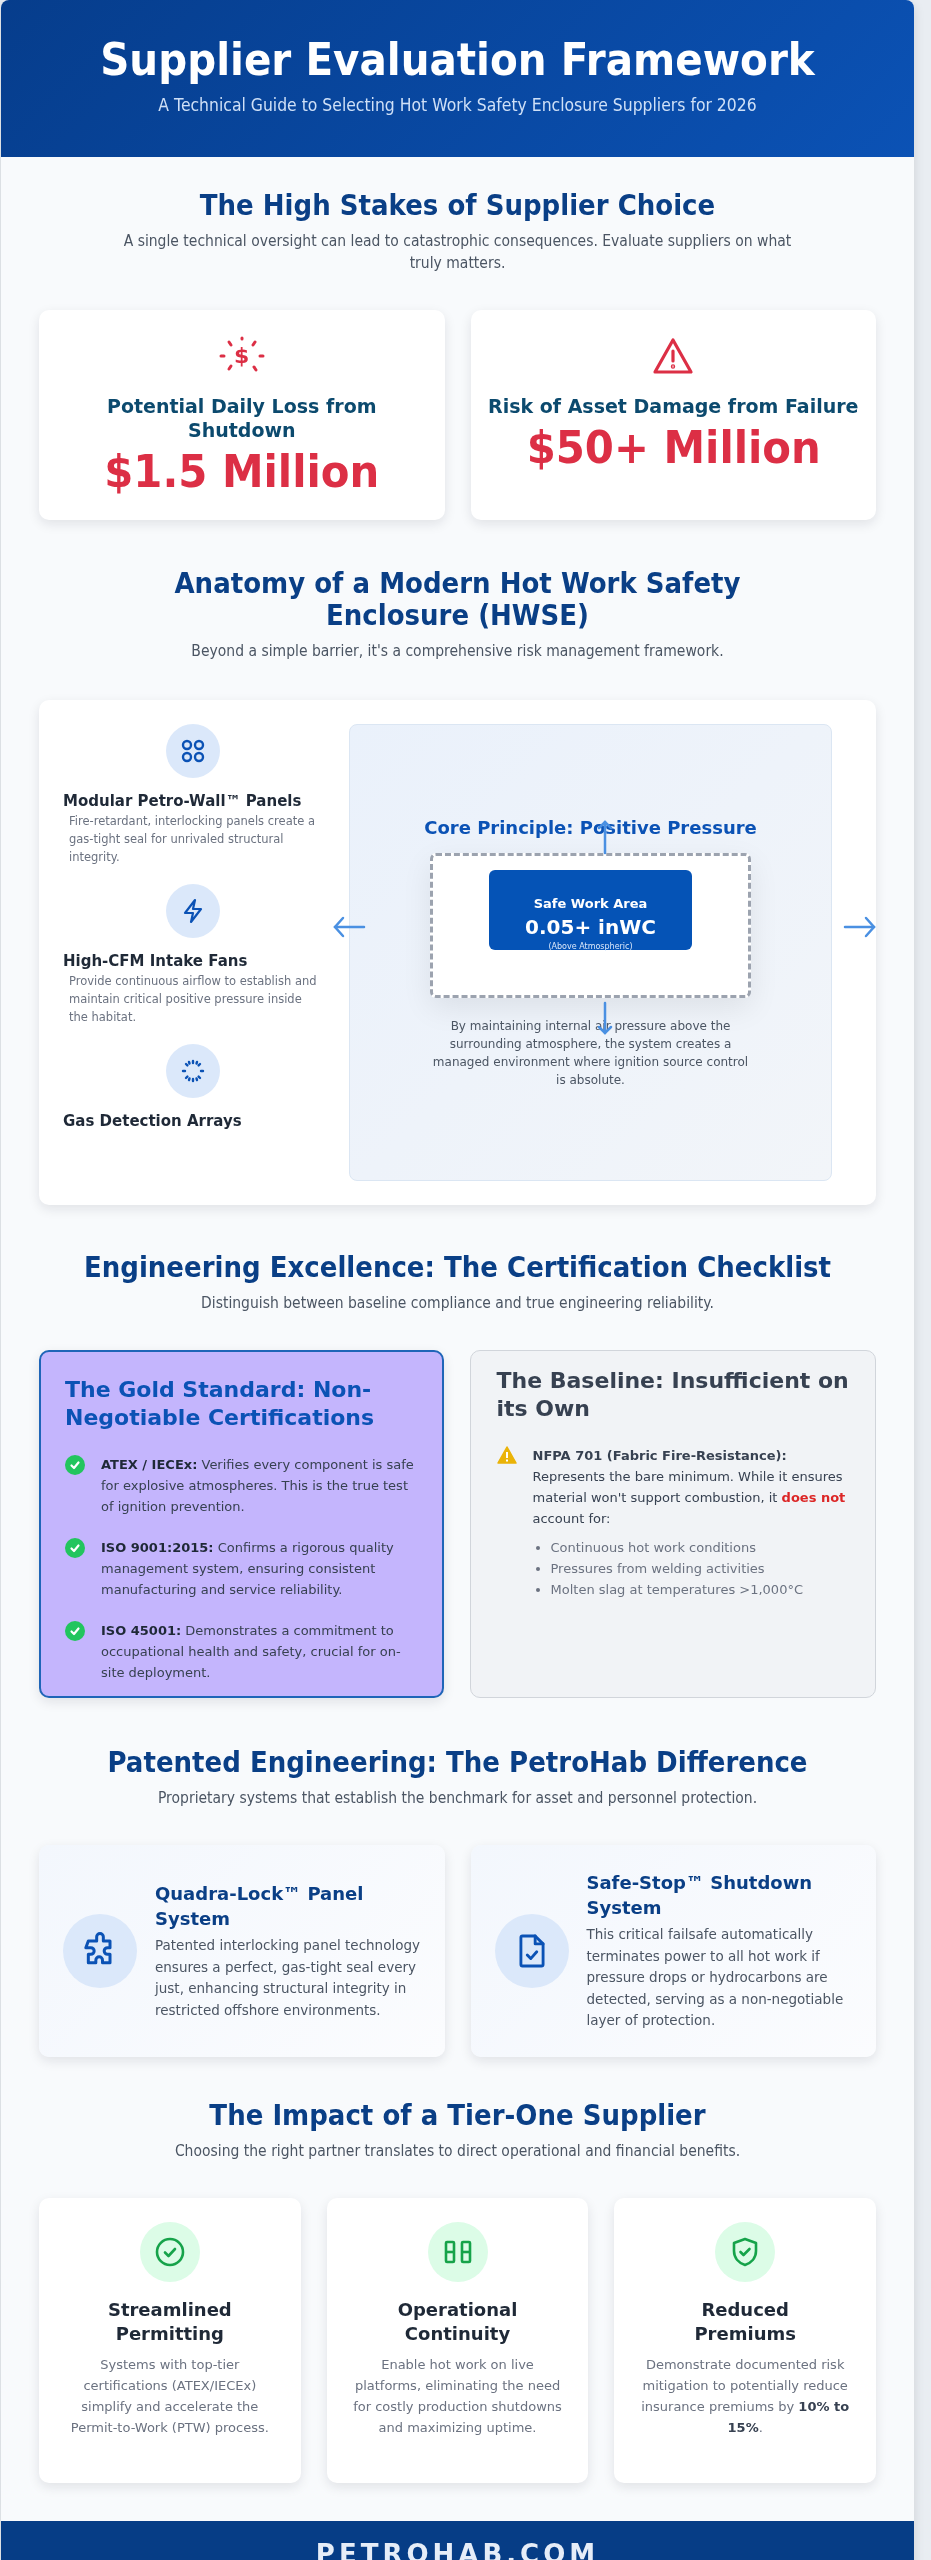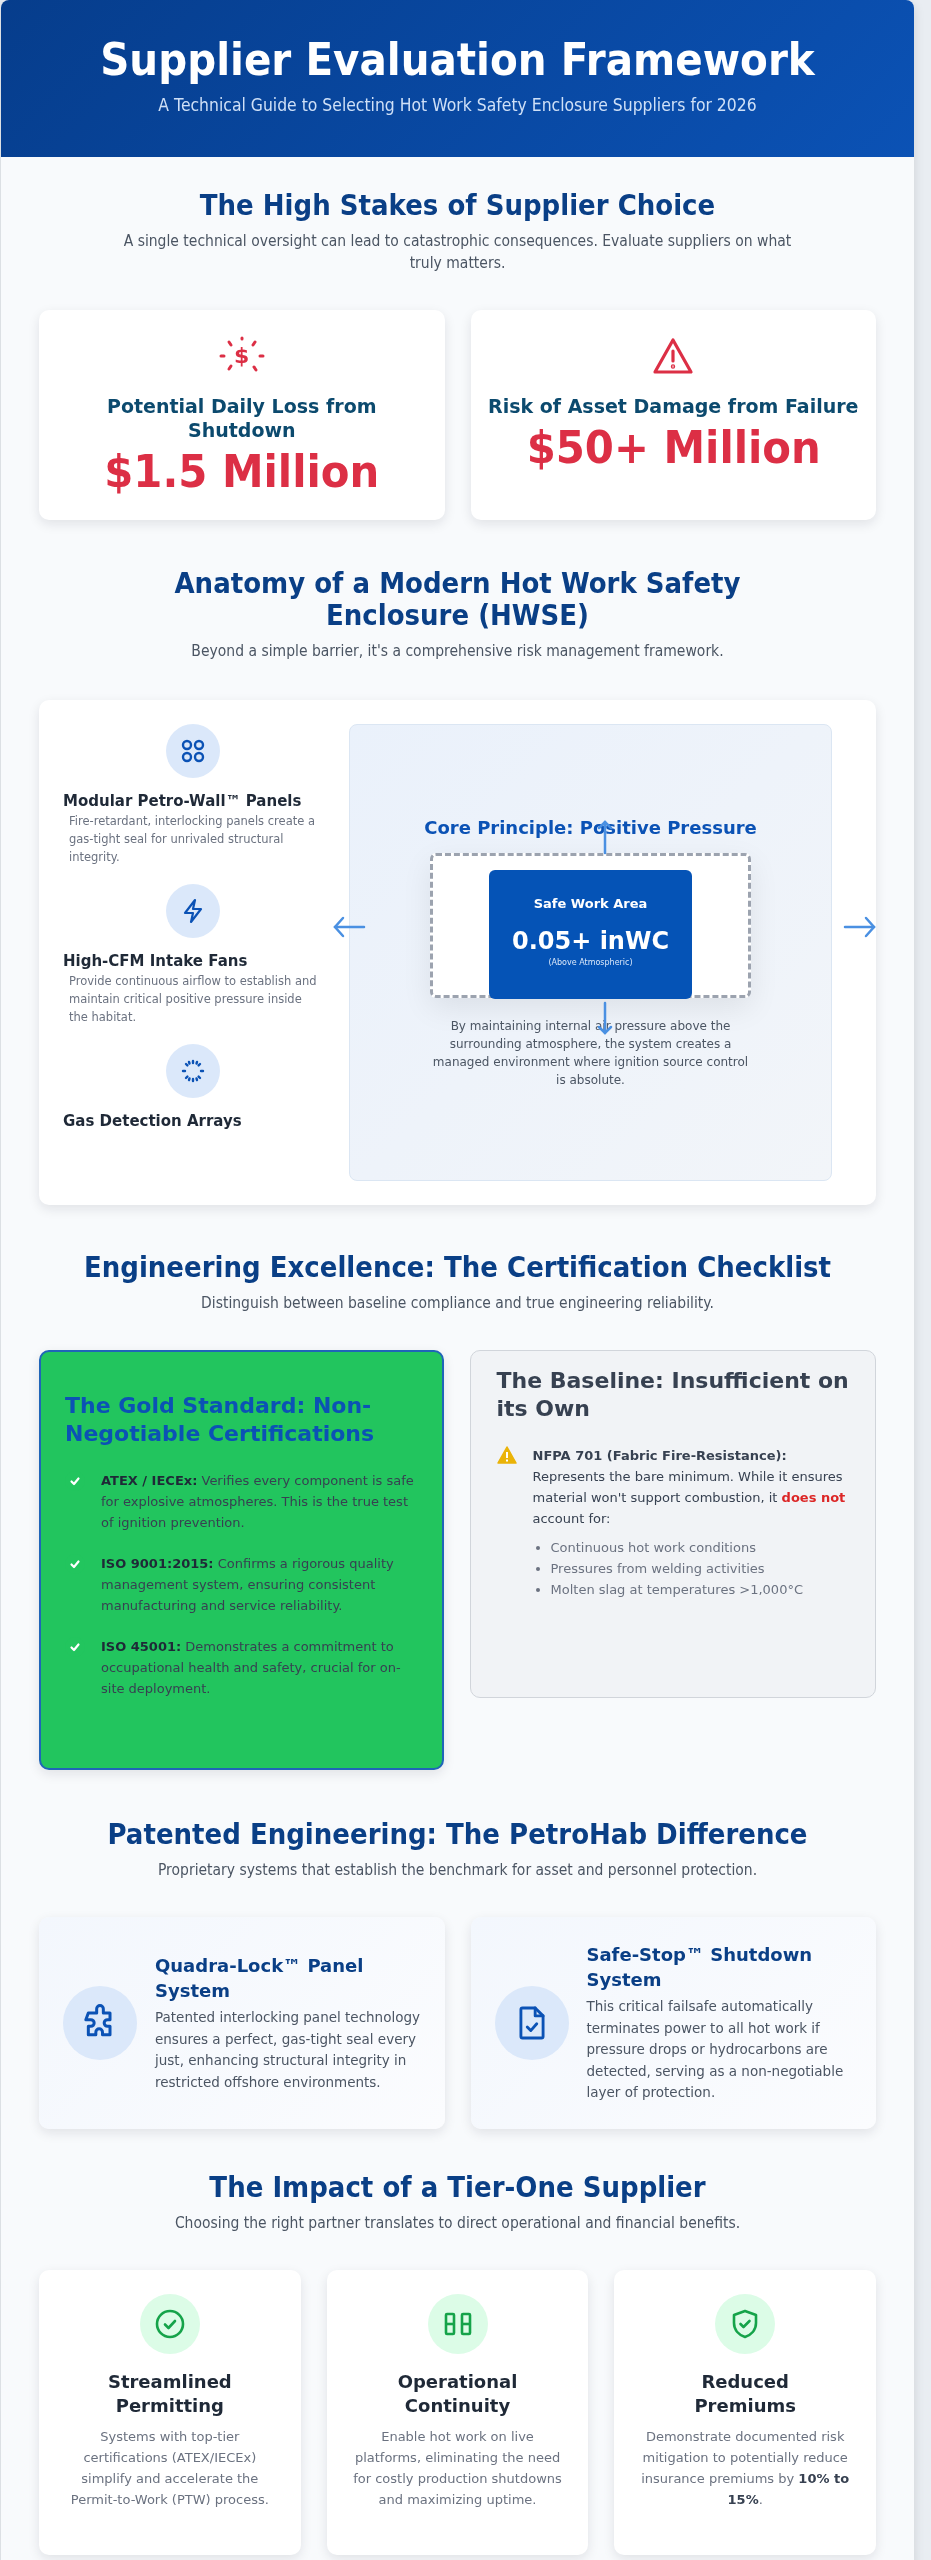--- a/index.html
+++ b/index.html
@@ -31,31 +31,31 @@
   .anat-card { margin-top: 38px; height: 505px; display: flex; padding: 20px 24px 24px 24px; }
   .anat-left { width: 260px; text-align: left; }
   .feature { margin-bottom: 18px; }
   .f-icon { width: 54px; height: 54px; border-radius: 50%; background: #dbe8fa; margin: 4px auto 0; display: flex; align-items: center; justify-content: center; }
   .f-title { font-weight: bold; font-size: 15px; margin-top: 14px; color: #1f2937; }
   .f-desc { font-size: 11.5px; color: #6b7280; line-height: 18px; margin-top: 2px; padding: 0 6px; }
   .anat-right { flex: 1; margin-left: 26px; position: relative; }
   .diagram { position: absolute; left: 0; right: 20px; top: 4px; bottom: 0; background: linear-gradient(135deg,#eaf1fb,#f2f5f9); border: 1px solid #dbe6f3; border-radius: 8px; }
   .core-title { position: absolute; top: 92px; left: 0; right: 0; text-align: center; color: #0b52b5; font-weight: bold; font-size: 18px; }
   .dashed { position: absolute; left: 80px; right: 80px; top: 128px; height: 145px; border: 3px dashed #9ca3af; border-radius: 6px; background: #fff; box-shadow: 0 10px 30px rgba(0,0,0,0.08); }
-  .safe { position: absolute; left: 56px; right: 56px; top: 14px; height: 129px; background: #0553b6; border-radius: 6px; text-align: center; color: #fff; padding-top: 26px; }
+  .safe { position: absolute; left: 56px; right: 56px; top: 14px; height: 80px; background: #0553b6; border-radius: 6px; text-align: center; color: #fff; padding-top: 26px; }
   .safe .s1 { font-weight: bold; font-size: 13px; }
-  .safe .s2 { font-weight: bold; font-size: 24px; margin-top: 16px; }
+  .safe .s2 { font-weight: bold; font-size: 20px; margin-top: 4px; }
   .safe .s3 { font-size: 8px; margin-top: 3px; color: #dbe8fa; }
   .core-desc { position: absolute; top: 292px; left: 80px; right: 80px; text-align: center; color: #4b5563; font-size: 12px; line-height: 18px; }
   .arrow { position: absolute; }
 
   
   .certs { padding-top: 46px; }
   .cert-row { display: flex; gap: 26px; margin-top: 36px; }
-  .gold { flex: 1; height: 420px; border: 2px solid #1f65b8; border-radius: 10px; background: #22c55e; padding: 40px 24px; box-shadow: 0 4px 12px rgba(15,23,42,0.10); }
+  .gold { flex: 1; height: 348px; border: 2px solid #1f65b8; border-radius: 10px; background: #c4b5fd; padding: 24px 24px; box-shadow: 0 4px 12px rgba(15,23,42,0.10); }
   .gold h3 { color: #0b52b5; font-size: 22px; line-height: 28px; font-weight: bold; }
   .citem { display: flex; margin-top: 20px; }
   .citem:first-of-type { margin-top: 22px; }
   .ccheck { width: 20px; height: 20px; border-radius: 50%; background: #22c55e; flex: none; margin-top: 1px; display: flex; align-items: center; justify-content: center; }
   .ctext { margin-left: 16px; font-size: 13px; line-height: 21px; color: #374151; }
   .ctext b { color: #1f2937; }
   .base { flex: 1; height: 348px; border: 1px solid #d1d5db; border-radius: 10px; background: #f1f3f6; padding: 16px 26px; }
   .base h3 { color: #374151; font-size: 22px; line-height: 28px; font-weight: bold; }
   .bitem { display: flex; margin-top: 22px; }
   .btext { margin-left: 16px; font-size: 13px; line-height: 21px; color: #374151; }

